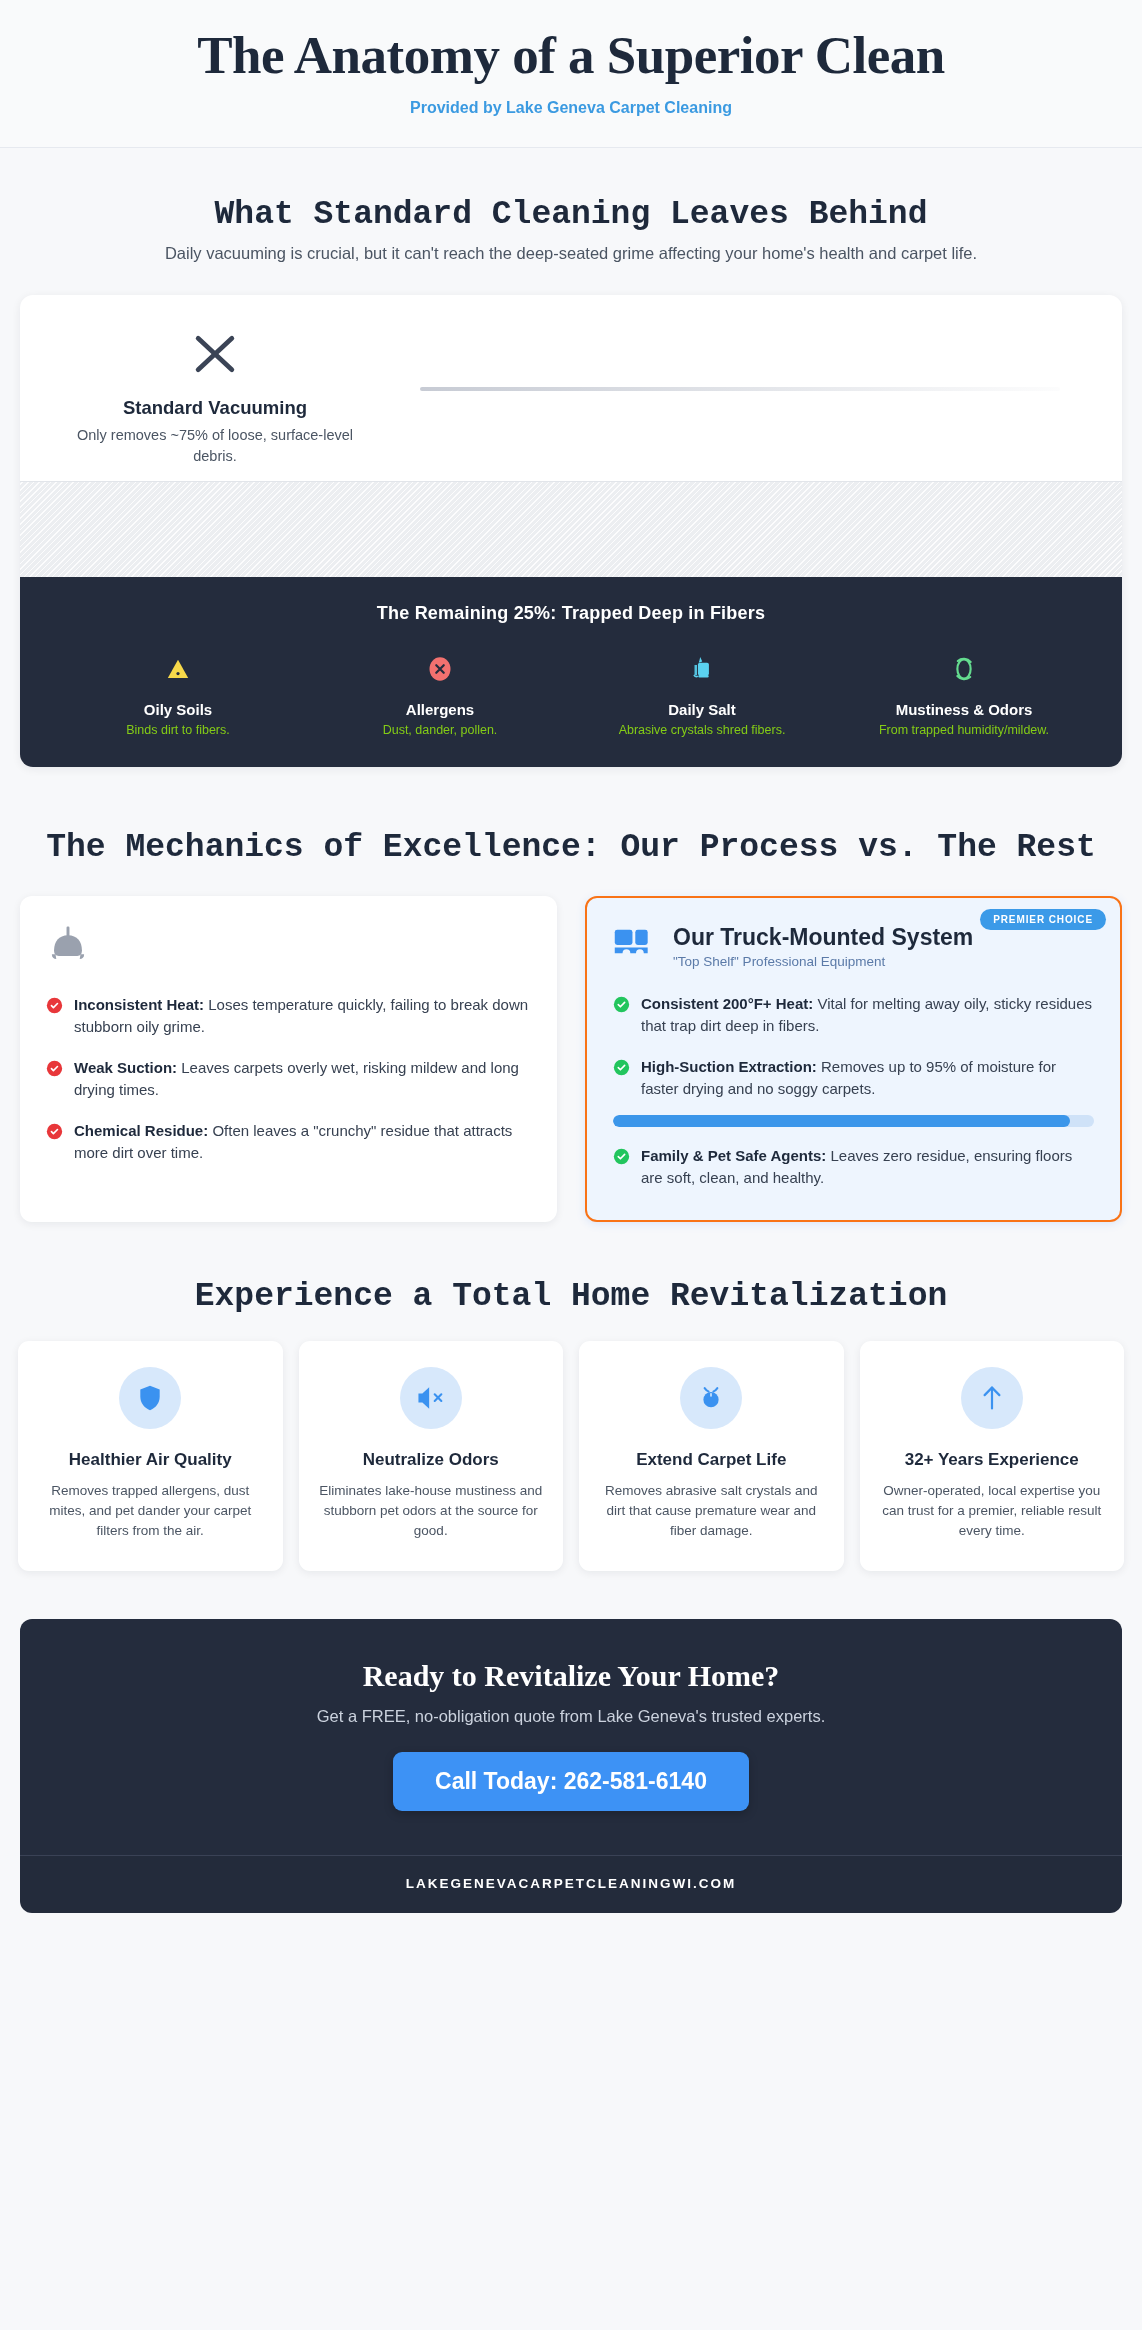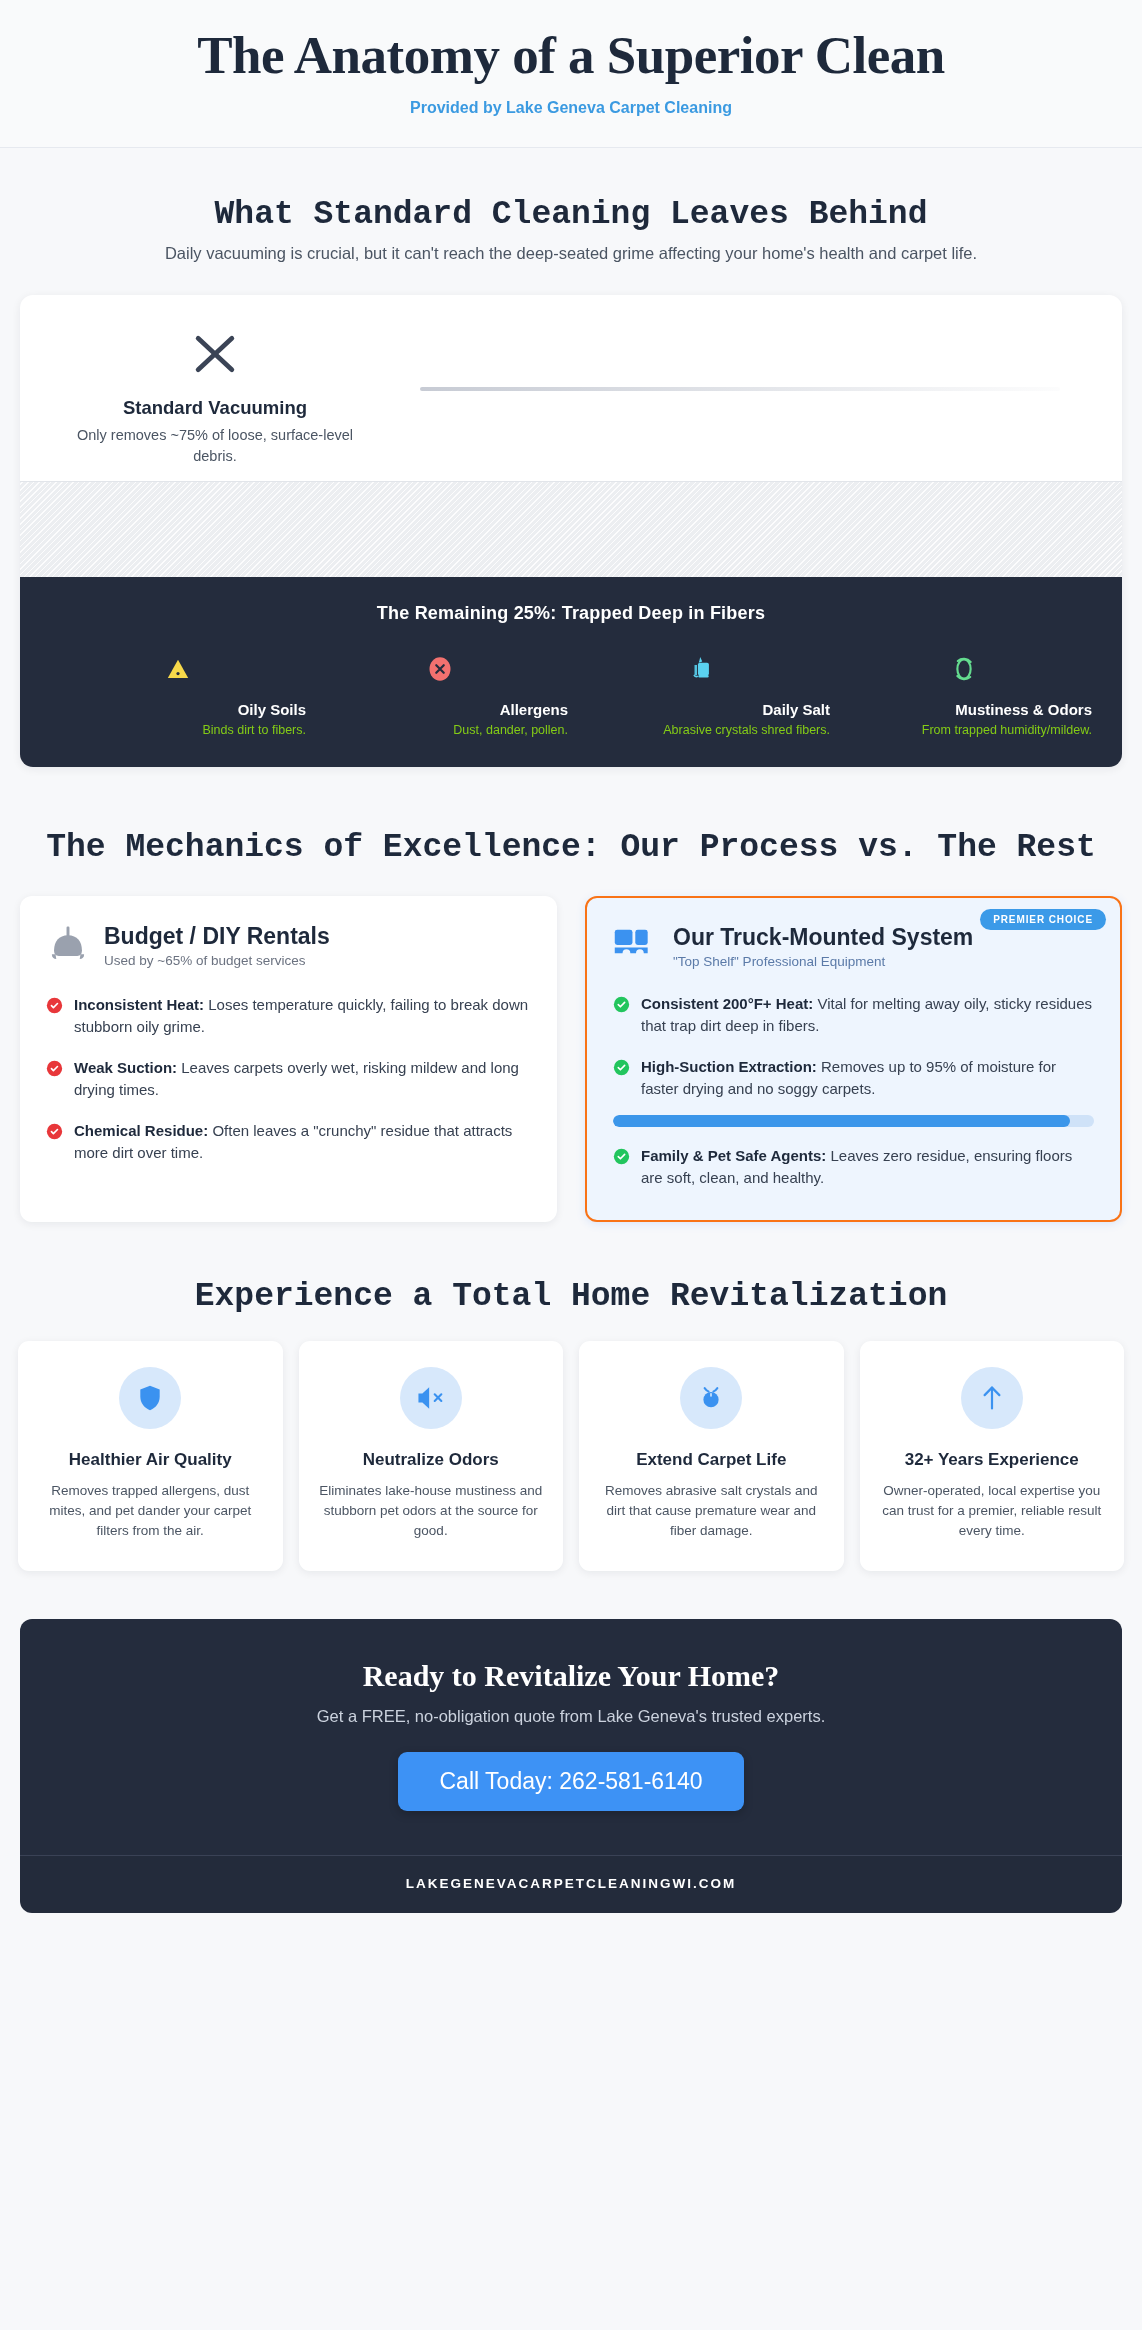--- a/index.html
+++ b/index.html
@@ -123,21 +123,21 @@
     font-size: 18px;
     font-weight: bold;
     letter-spacing: 0.2px;
   }
   .trap-grid {
     margin-top: 26px;
     display: grid;
     grid-template-columns: repeat(4, 1fr);
     gap: 6px;
   }
-  .trap-item { text-align: right; }
+  .trap-item { text-align: center; }
   .trap-ico { height: 38px; display: flex; align-items: center; justify-content: center; }
   .trap-name {
     margin-top: 13px;
     font-size: 15px;
     font-weight: bold;
     color: #ffffff;
   }
   .trap-desc {
     margin-top: 5px;
     font-size: 12.5px;
@@ -275,21 +275,21 @@
     margin-top: 14px;
     font-size: 16.5px;
     color: #cbd2de;
   }
   .cta-btn {
     display: inline-block;
     margin-top: 26px;
     background: #3d92f5;
     color: #ffffff;
     font-size: 23px;
-    font-weight: normal;
+    font-weight: bold;
     padding: 16px 42px;
     border-radius: 9px;
     box-shadow: 0 3px 10px rgba(0,0,0,0.22);
     cursor: pointer;
   }
   .cta-foot {
     background: #232b3b;
     border-top: 1px solid #3a4256;
     padding: 20px 20px 22px;
     text-align: center;
@@ -399,24 +399,20 @@
       <div class="cmp-card">
         <div class="cmp-head">
           <span>
             <svg width="44" height="44" viewBox="0 0 24 24" fill="#9aa1ae">
               <rect x="11.2" y="2.5" width="1.6" height="6" rx="0.6"></rect>
               <path d="M12 7.2 c5 0 7.6 3.6 7.6 8.2 0 2-.8 3.1-2.6 3.1 H7 c-1.8 0-2.6-1.1-2.6-3.1 0-4.6 2.6-8.2 7.6-8.2z"></path>
               <path d="M3.2 17.6 c0 1.8 1 2.6 2.4 2.6 l-.4-2.6z"></path>
               <path d="M20.8 17.6 c0 1.8-1 2.6-2.4 2.6 l.4-2.6z"></path>
             </svg>
           </span>
-          <div class="txt">
-            <div class="cmp-title">Budget / DIY Rentals</div>
-            <div class="cmp-sub">Used by ~65% of budget services</div>
-          </div>
         </div>
 
         <div class="bullets">
           <div class="bullet">
             <span class="mark">
               <svg width="17" height="17" viewBox="0 0 20 20">
                   <circle cx="10" cy="10" r="9" fill="#e8373a"></circle>
                   <path d="M6.4 10.1 l2.3 2.4 l4.8-4.8" stroke="#fff" stroke-width="1.9" fill="none" stroke-linecap="round" stroke-linejoin="round"></path>
                 </svg>
             </span>

